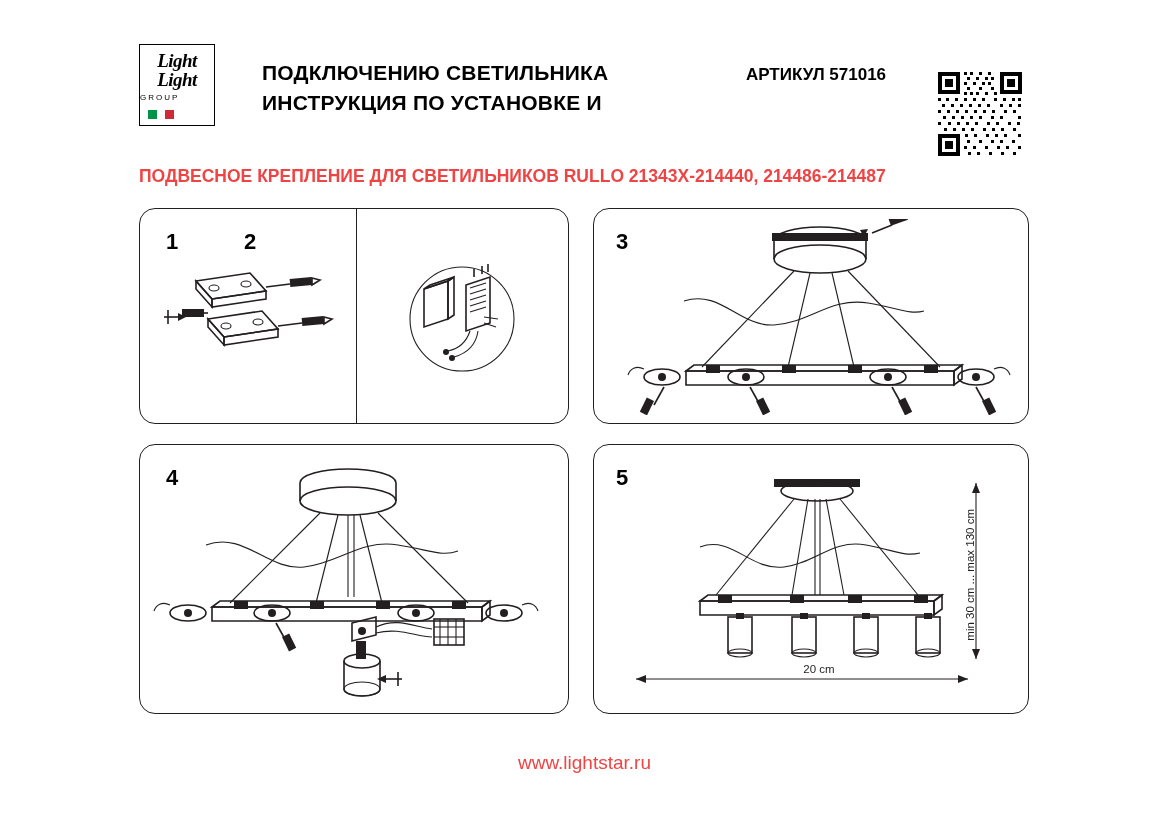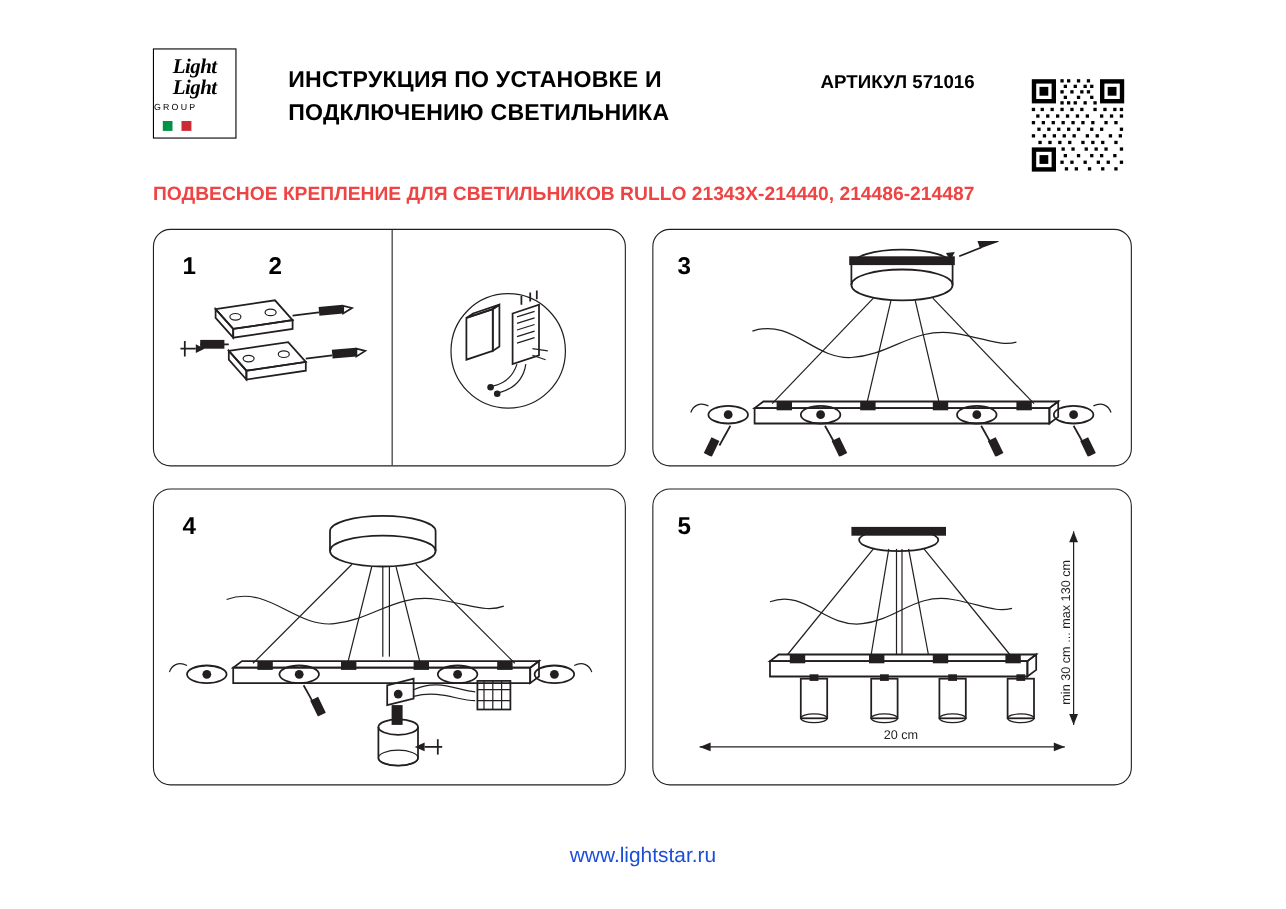--- a/index.html
+++ b/index.html
@@ -147,22 +147,21 @@
     height: 100%;
     background: #231f20;
   }
 
   .footer {
     position: absolute;
     left: 0; right: 0;
     top: 752px;
     text-align: center;
     font-size: 19px;
-    color: #1d4ed8;
-    margin-top: 16px;
+    color: #ef4444;
   }
 
   svg { display: block; }
   .ln { fill: none; stroke: #231f20; stroke-width: 1.6; }
   .ln-thin { fill: none; stroke: #231f20; stroke-width: 1.1; }
   .fl { fill: #231f20; stroke: none; }
 </style>
 </head>
 <body>
 
@@ -177,22 +176,22 @@
       </div>
       <div class="logo-group">GROUP</div>
       <div class="logo-flag">
         <i class="g"></i>
           <i class="w"></i>
           <i class="r"></i>
       </div>
     </div>
 
     <div class="title-main">
+      <div>ПОДКЛЮЧЕНИЮ СВЕТИЛЬНИКА</div>
       <div>ИНСТРУКЦИЯ ПО УСТАНОВКЕ И</div>
-      <div>ПОДКЛЮЧЕНИЮ СВЕТИЛЬНИКА</div>
     </div>
 
     <div class="series-block">
       <div>АРТИКУЛ 571016</div>
     </div>
 
     <div class="qr">
       <svg width="92" height="92" viewBox="0 0 92 92">
         <rect x="0" y="0" width="92" height="92" fill="#ffffff"></rect>
         <g fill="#000000">

